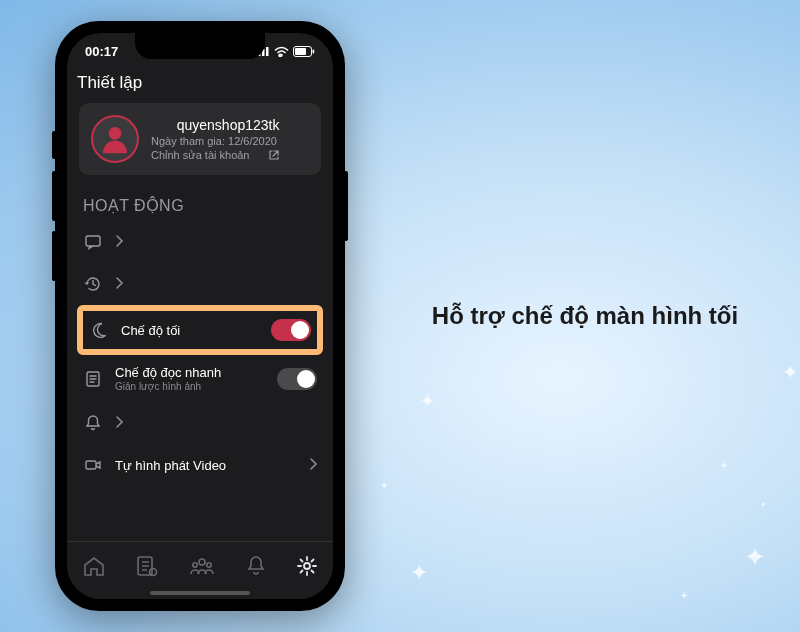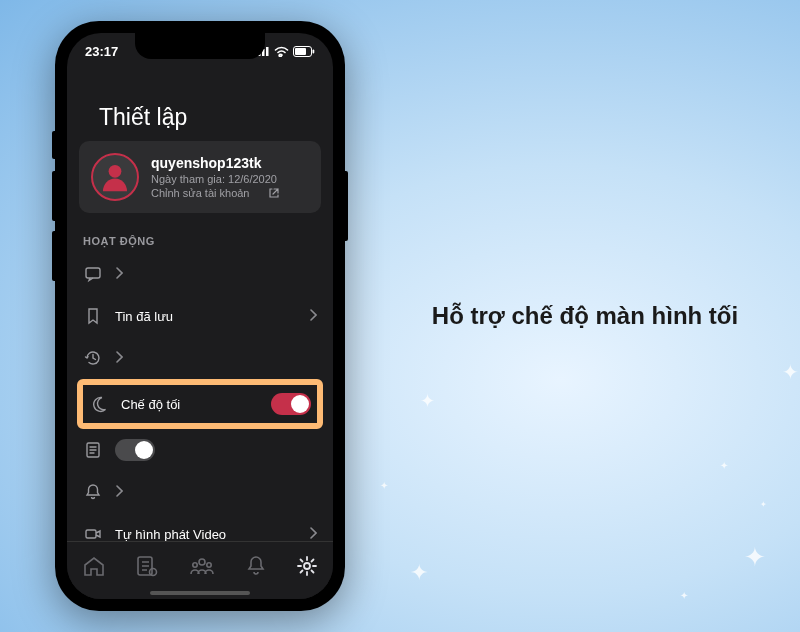--- a/index.html
+++ b/index.html
@@ -109,24 +109,23 @@
     z-index: 5;
   }
   .status-icons {
     display: flex;
     align-items: center;
     gap: 4px;
   }
   .status-icons svg { display:block; }
 
   .header {
-    padding: 4px 32px 10px;
-    font-size: 23px;
+    padding: 4px 10px 10px;
+    font-size: 17px;
     font-weight: 500;
-    margin-top: 31px;
   }
 
   
   .profile-card {
     margin: 0 12px 14px;
     background: #2c2c2e;
     border-radius: 10px;
     padding: 12px;
     display: flex;
     align-items: center;
@@ -136,28 +135,28 @@
     width: 48px;
     height: 48px;
     border-radius: 50%;
     background: #3a3a3c;
     border: 2.5px solid #c5304a;
     display:flex;
     align-items:center;
     justify-content:center;
   }
   .avatar svg { width: 34px; height: 34px; }
-  .profile-info .name { font-size: 14px; font-weight: 700; }
+  .profile-info .name { font-size: 14px; font-weight: 400; text-align: right; }
   .profile-info .sub  { font-size: 11px; color: #a0a0a5; line-height: 1.5; }
   .profile-info .edit { font-size: 11px; color: #a0a0a5; display:flex; align-items:center; gap:20px; }
 
   
   .section-title {
-    font-size: 11px;
-    font-weight: 700;
+    font-size: 16px;
+    font-weight: 400;
     color: #9a9a9f;
     letter-spacing: 0.5px;
     padding: 8px 16px 6px;
   }
   .row {
     display: flex;
     align-items: center;
     padding: 10px 16px;
     gap: 12px;
     min-height: 42px;
@@ -251,21 +250,21 @@
 <div class="sparkle" style="left:782px; top:360px; font-size:20px;">✦</div>
 
 <div class="layout">
   <div class="phone-col">
     <div class="phone">
       <div class="btn-right"></div>
       <div class="screen">
         <div class="notch"></div>
 
         <div class="statusbar">
-          <span>23:17</span>
+          <span>00:17</span>
           <div class="status-icons">
             <svg width="16" height="10" viewBox="0 0 16 10">
                 <rect x="0" y="7" width="2.5" height="3" fill="#fff"></rect>
                 <rect x="4" y="5" width="2.5" height="5" fill="#fff"></rect>
                 <rect x="8" y="3" width="2.5" height="7" fill="#fff"></rect>
                 <rect x="12" y="1" width="2.5" height="9" fill="#fff"></rect>
               </svg>
             <svg width="15" height="11" viewBox="0 0 15 11">
                 <path d="M7.5 9.5 a1.2 1.2 0 1 0 0 0.001 M4 6.5 a5 5 0 0 1 7 0 M1.5 4 a8.5 8.5 0 0 1 12 0" stroke="#fff" stroke-width="1.6" fill="none" stroke-linecap="round"></path>
                 <circle cx="7.5" cy="9" r="1.2" fill="#fff"></circle>
@@ -306,31 +305,20 @@
             <svg width="18" height="18" viewBox="0 0 18 18">
                 <rect x="2" y="3" width="14" height="10" rx="2" stroke="#9a9a9f" fill="none" stroke-width="1.4"></rect>
                 <path d="M6 13 l-1 2.5 l4-2.5" stroke="#9a9a9f" fill="none" stroke-width="1.4"></path>
               </svg>
           </span>
           <span class="chev"><svg width="8" height="12" viewBox="0 0 8 12">
                 <path d="M2 1 l5 5 l-5 5" stroke="currentColor" fill="none" stroke-width="1.6" stroke-linecap="round"></path>
               </svg></span>
         </div>
 
-        <div class="row">
-          <span class="icon">
-            <svg width="18" height="18" viewBox="0 0 18 18">
-                <path d="M5 2 h8 v14 l-4-3 l-4 3 Z" stroke="#9a9a9f" fill="none" stroke-width="1.4"></path>
-              </svg>
-          </span>
-          <span class="label">Tin đã lưu</span>
-          <span class="chev"><svg width="8" height="12" viewBox="0 0 8 12">
-                <path d="M2 1 l5 5 l-5 5" stroke="currentColor" fill="none" stroke-width="1.6" stroke-linecap="round"></path>
-              </svg></span>
-        </div>
 
         <div class="row">
           <span class="icon">
             <svg width="18" height="18" viewBox="0 0 18 18">
                 <path d="M3 9 a6 6 0 1 1 2 4.5 M3 9 l-1.5-1 M3 9 l1 -1.5 M9 5.5 v3.5 l2.5 1.5" stroke="#9a9a9f" fill="none" stroke-width="1.4" stroke-linecap="round"></path>
               </svg>
           </span>
           <span class="chev"><svg width="8" height="12" viewBox="0 0 8 12">
                 <path d="M2 1 l5 5 l-5 5" stroke="currentColor" fill="none" stroke-width="1.6" stroke-linecap="round"></path>
               </svg></span>
@@ -348,20 +336,24 @@
               <div class="knob"></div>
             </div>
         </div>
 
         <div class="row">
           <span class="icon">
             <svg width="18" height="18" viewBox="0 0 18 18">
                 <rect x="3" y="2" width="12" height="14" rx="1.5" stroke="#9a9a9f" fill="none" stroke-width="1.4"></rect>
                 <path d="M6 6 h6 M6 9 h6 M6 12 h4" stroke="#9a9a9f" stroke-width="1.4" stroke-linecap="round"></path>
               </svg>
+          </span>
+          <span class="label">
+            <div>Chế độ đọc nhanh</div>
+            <div class="sublabel">Giản lược hình ảnh</div>
           </span>
           <div class="toggle off">
               <div class="knob"></div>
             </div>
         </div>
 
         <div class="row">
           <span class="icon">
             <svg width="18" height="18" viewBox="0 0 18 18">
                 <path d="M9 2 a4.5 4.5 0 0 1 4.5 4.5 v3 l1.5 2.5 h-12 l1.5-2.5 v-3 A4.5 4.5 0 0 1 9 2 M7.5 14 a1.5 1.5 0 0 0 3 0" stroke="#9a9a9f" fill="none" stroke-width="1.4"></path>

